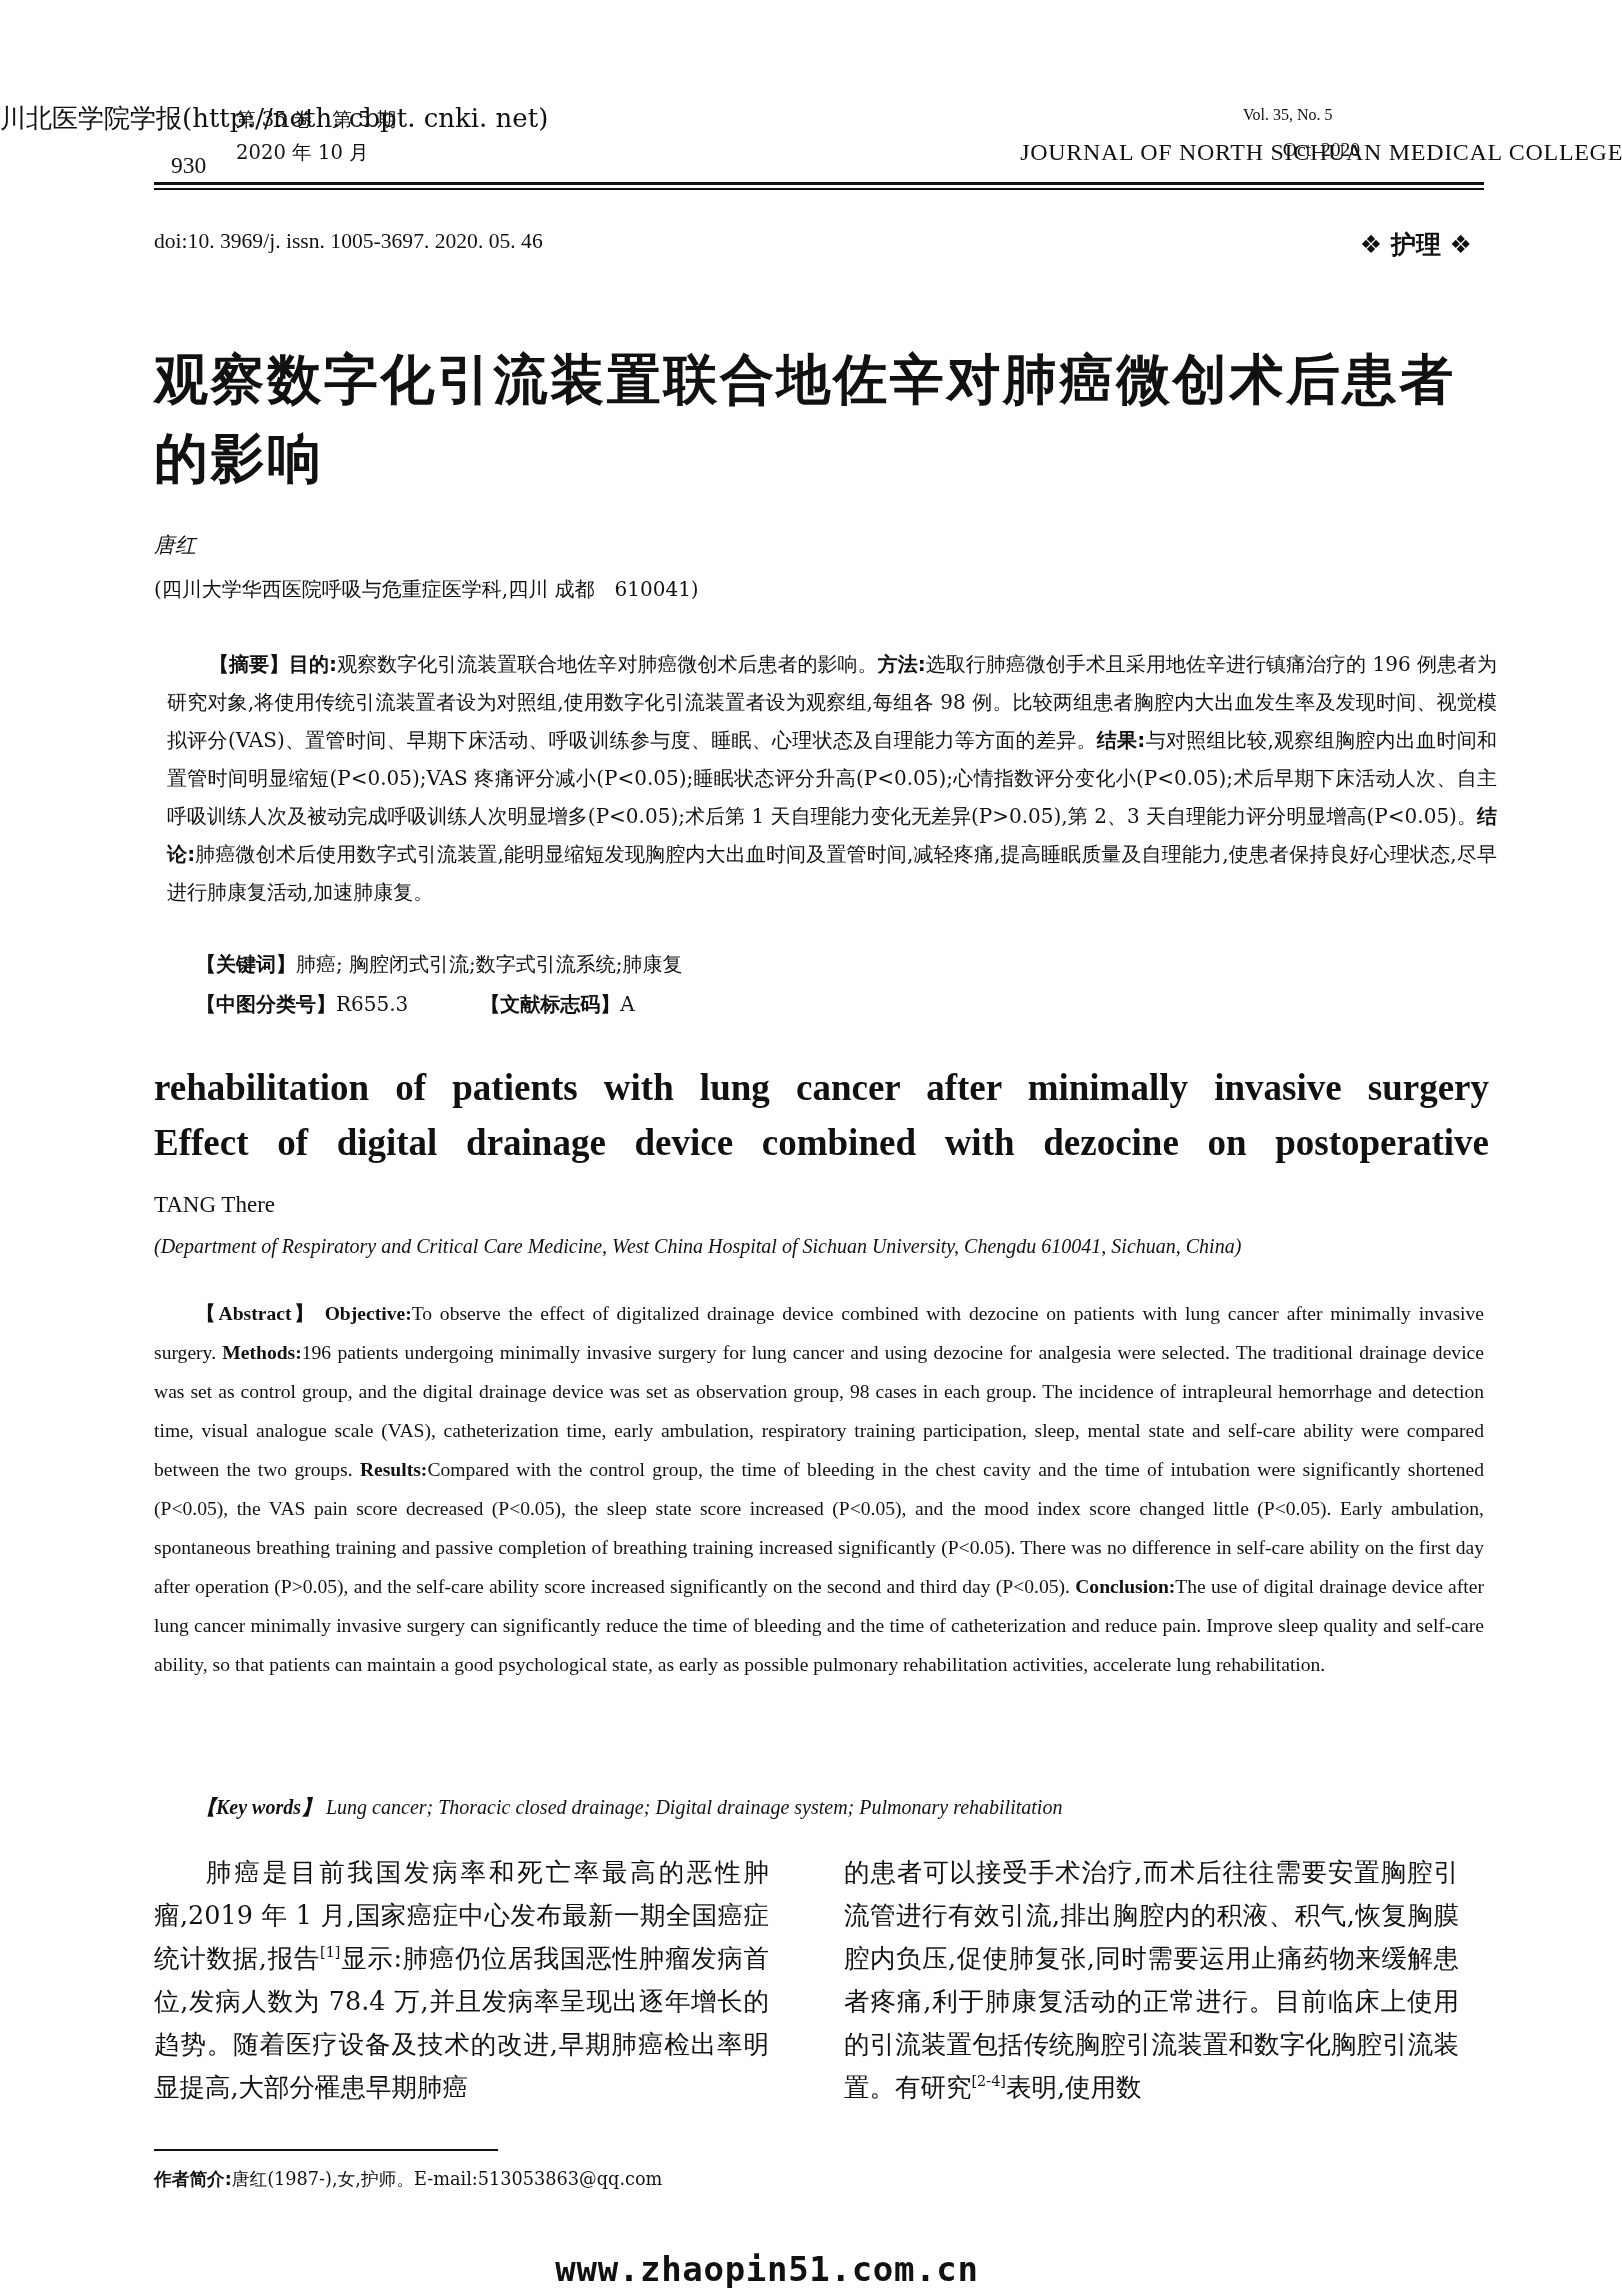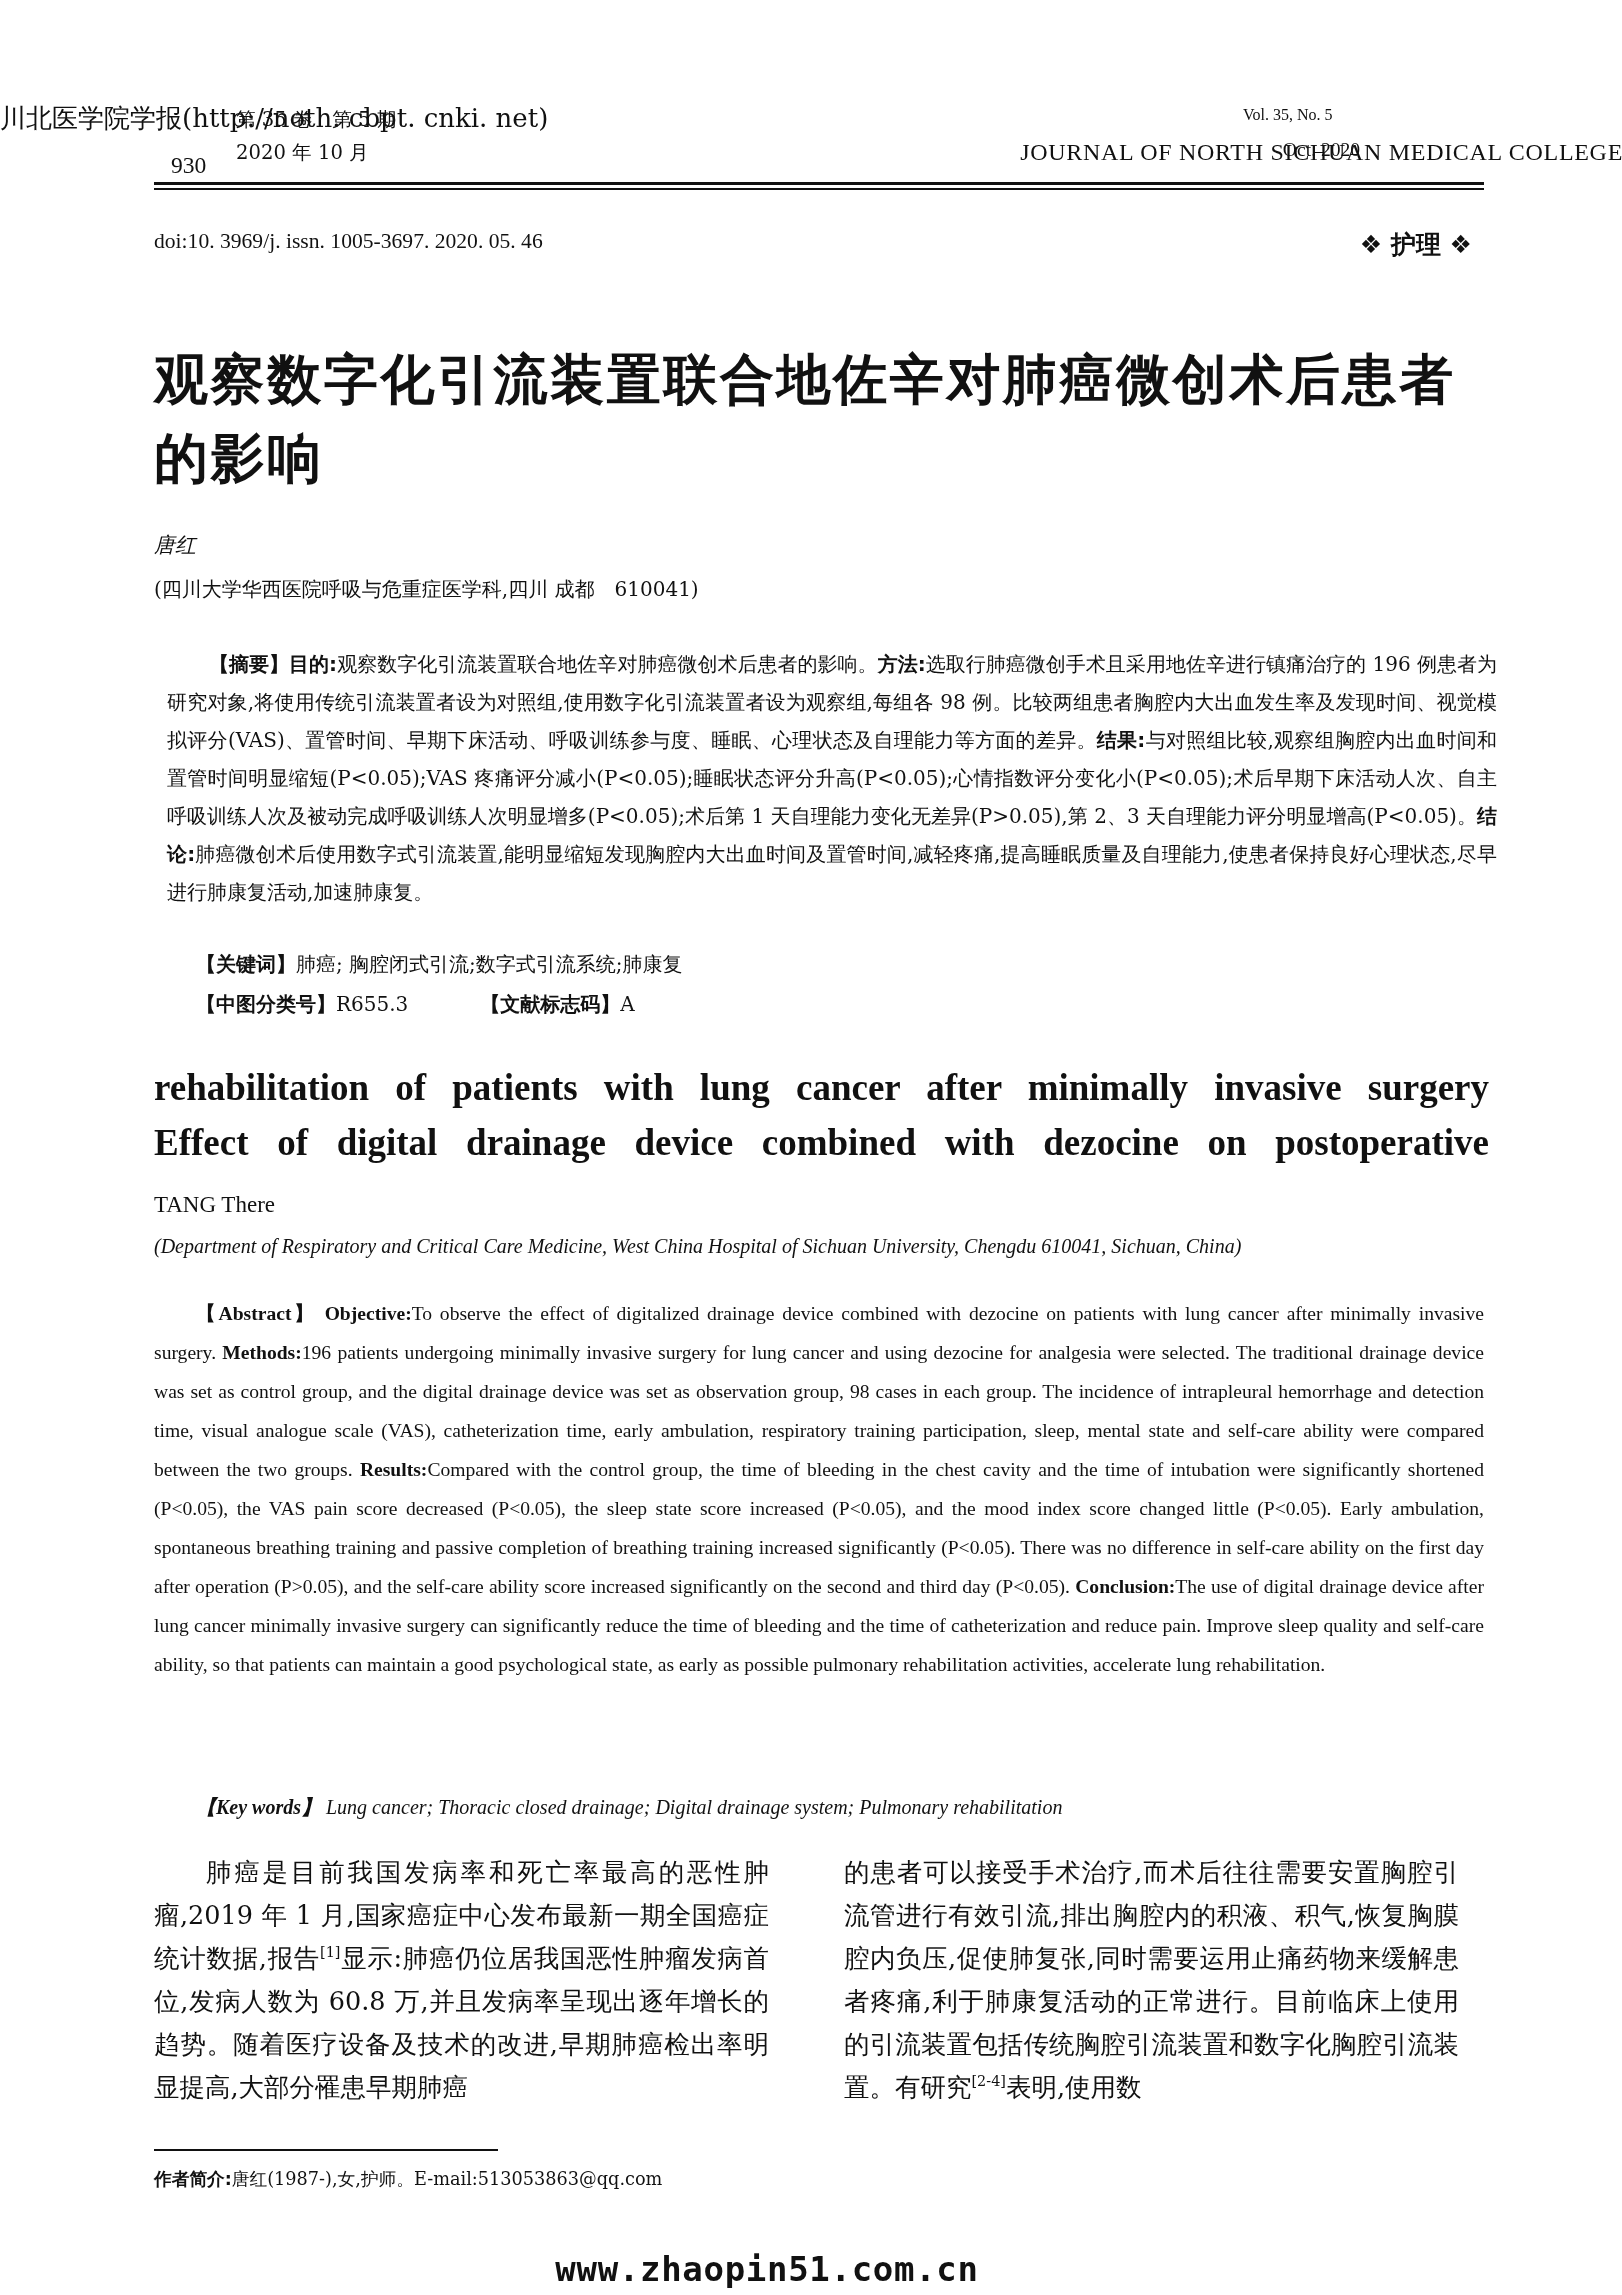--- a/index.html
+++ b/index.html
@@ -94,21 +94,21 @@
 <div class="abs affil-en">(Department of Respiratory and Critical Care Medicine, West China Hospital of Sichuan University, Chengdu 610041, Sichuan, China)</div>
 
 <div class="abs abs-block abs-en">
   <span class="lb">【Abstract】</span> <span class="lb">Objective:</span><span>To observe the effect of digitalized drainage device combined with dezocine on patients with lung cancer after minimally invasive surgery.</span> <span class="lb">Methods:</span><span>196 patients undergoing minimally invasive surgery for lung cancer and using dezocine for analgesia were selected. The traditional drainage device was set as control group, and the digital drainage device was set as observation group, 98 cases in each group. The incidence of intrapleural hemorrhage and detection time, visual analogue scale (VAS), catheterization time, early ambulation, respiratory training participation, sleep, mental state and self-care ability were compared between the two groups.</span> <span class="lb">Results:</span><span>Compared with the control group, the time of bleeding in the chest cavity and the time of intubation were significantly shortened (P&lt;0.05), the VAS pain score decreased (P&lt;0.05), the sleep state score increased (P&lt;0.05), and the mood index score changed little (P&lt;0.05). Early ambulation, spontaneous breathing training and passive completion of breathing training increased significantly (P&lt;0.05). There was no difference in self-care ability on the first day after operation (P&gt;0.05), and the self-care ability score increased significantly on the second and third day (P&lt;0.05).</span> <span class="lb">Conclusion:</span><span>The use of digital drainage device after lung cancer minimally invasive surgery can significantly reduce the time of bleeding and the time of catheterization and reduce pain. Improve sleep quality and self-care ability, so that patients can maintain a good psychological state, as early as possible pulmonary rehabilitation activities, accelerate lung rehabilitation.</span>
 </div>
 <div class="abs kw-row kw-en">
   <span style="font-weight:bold">【Key words】</span> <span>Lung cancer; Thoracic closed drainage; Digital drainage system; Pulmonary rehabilitation</span>
 </div>
 
 <div class="abs body-col col-left">
-  <span>肺癌是目前我国发病率和死亡率最高的恶性肿瘤,2019 年 1 月,国家癌症中心发布最新一期全国癌症统计数据,报告</span><sup>[1]</sup><span>显示:肺癌仍位居我国恶性肿瘤发病首位,发病人数为 60.8 万,并且发病率呈现出逐年增长的趋势。随着医疗设备及技术的改进,早期肺癌检出率明显提高,大部分罹患早期肺癌</span>
+  <span>肺癌是目前我国发病率和死亡率最高的恶性肿瘤,2019 年 1 月,国家癌症中心发布最新一期全国癌症统计数据,报告</span><sup>[1]</sup><span>显示:肺癌仍位居我国恶性肿瘤发病首位,发病人数为 78.4 万,并且发病率呈现出逐年增长的趋势。随着医疗设备及技术的改进,早期肺癌检出率明显提高,大部分罹患早期肺癌</span>
 </div>
 <div class="abs body-col col-right">
   <span>的患者可以接受手术治疗,而术后往往需要安置胸腔引流管进行有效引流,排出胸腔内的积液、积气,恢复胸膜腔内负压,促使肺复张,同时需要运用止痛药物来缓解患者疼痛,利于肺康复活动的正常进行。目前临床上使用的引流装置包括传统胸腔引流装置和数字化胸腔引流装置。有研究</span><sup>[2-4]</sup><span>表明,使用数</span>
 </div>
 
 <div class="abs footnote-rule"></div>
 <div class="abs footnote">
   <span class="lbl">作者简介:</span><span>唐红(1987-),女,护师。E-mail:513053863@qq.com</span>
 </div>
 

